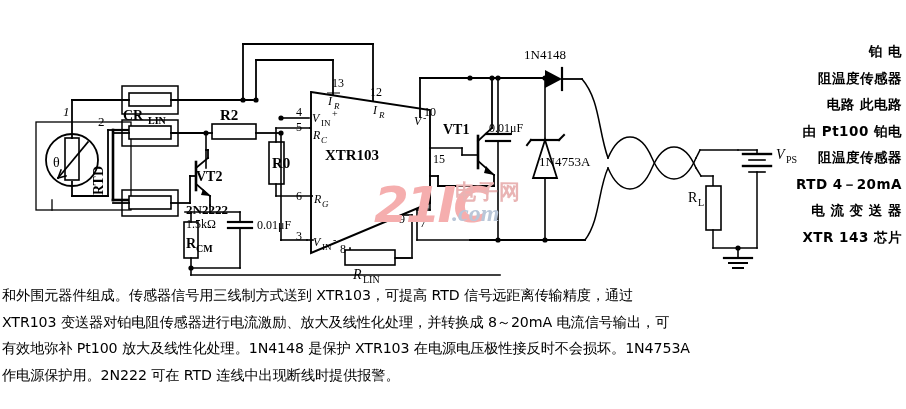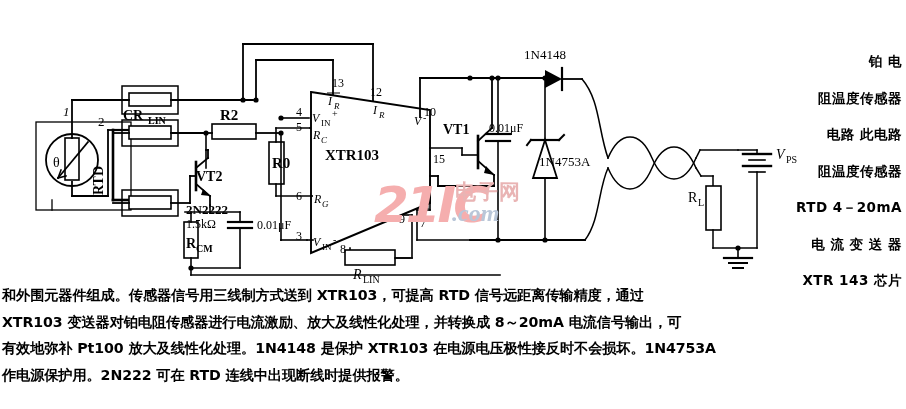--- a/index.html
+++ b/index.html
@@ -5,24 +5,24 @@
   html,body{margin:0;padding:0;background:#ffffff;}
   body{width:906px;height:409px;overflow:hidden;
        font-family:"Liberation Serif","DejaVu Serif",serif;color:#000;}
   #root{position:relative;width:906px;height:409px;}
   svg.schematic{position:absolute;left:0;top:0;width:906px;height:409px;}
   .lbl{font-family:"Liberation Serif","DejaVu Serif",serif;fill:#000;}
   .sidecol{position:absolute;right:4px;top:38px;width:160px;
            font-family:"DejaVu Sans","Liberation Sans",sans-serif;
            font-weight:bold;font-size:13.5px;line-height:26.5px;
            text-align:right;letter-spacing:0.5px;}
-  .sidecol div{white-space:nowrap;margin-top:10px;}
+  .sidecol div{white-space:nowrap;}
   .para{position:absolute;left:2px;top:282px;width:902px;
         font-family:"DejaVu Sans","Liberation Sans",sans-serif;
-        font-weight:bold;font-size:14.2px;line-height:26.6px;
+        font-weight:normal;font-size:14.2px;line-height:26.6px;
         letter-spacing:-0.1px;}
   .para p{margin:0;white-space:nowrap;}
   .wm{position:absolute;pointer-events:none;}
   .wm1{left:374px;top:176px;font-family:"DejaVu Sans","Liberation Sans",sans-serif;
        font-weight:bold;font-style:italic;font-size:50px;color:#f5aeae;letter-spacing:-3px;}
   .wm2{left:455px;top:178px;font-family:"DejaVu Sans","Liberation Sans",sans-serif;
        font-weight:bold;font-size:21px;color:#e9b4b4;letter-spacing:1px;}
   .wm3{left:452px;top:200px;font-family:Liberation Serif, serif;
        font-style:italic;font-weight:bold;font-size:24px;color:#b9c6d8;letter-spacing:0px;}
 </style>
@@ -310,20 +310,21 @@
   </svg>
 
   <div class="wm wm1">21IC</div>
   <div class="wm wm2">电子网</div>
   <div class="wm wm3">.com</div>
 
   <div class="sidecol">
     <div>铂 电</div>
     <div>阻温度传感器</div>
     <div>电路   此电路</div>
+    <div>由 Pt100 铂电</div>
     <div>阻温度传感器</div>
     <div>RTD 4－20mA</div>
     <div>电 流 变 送 器</div>
     <div>XTR 143 芯片</div>
   </div>
 
   <div class="para">
     <p>和外围元器件组成。传感器信号用三线制方式送到 XTR103，可提高 RTD 信号远距离传输精度，通过</p>
     <p>XTR103 变送器对铂电阻传感器进行电流激励、放大及线性化处理，并转换成 8～20mA 电流信号输出，可</p>
     <p>有效地弥补 Pt100 放大及线性化处理。1N4148 是保护 XTR103 在电源电压极性接反时不会损坏。1N4753A</p>

